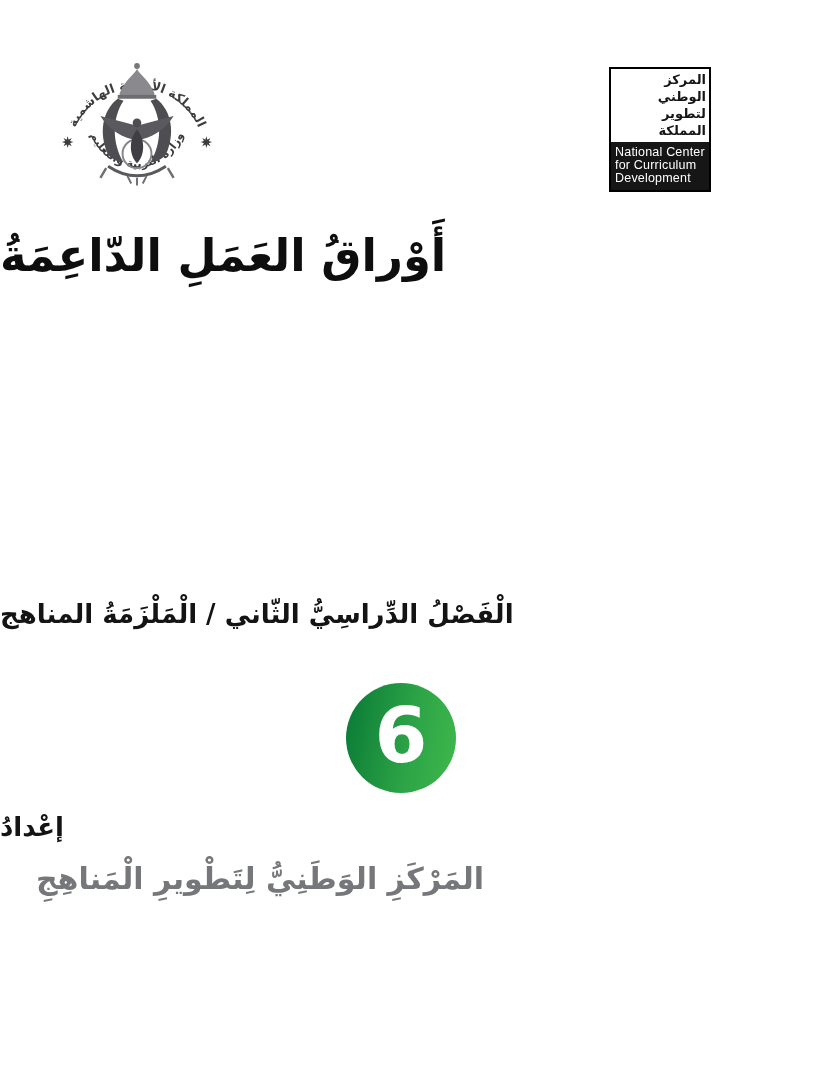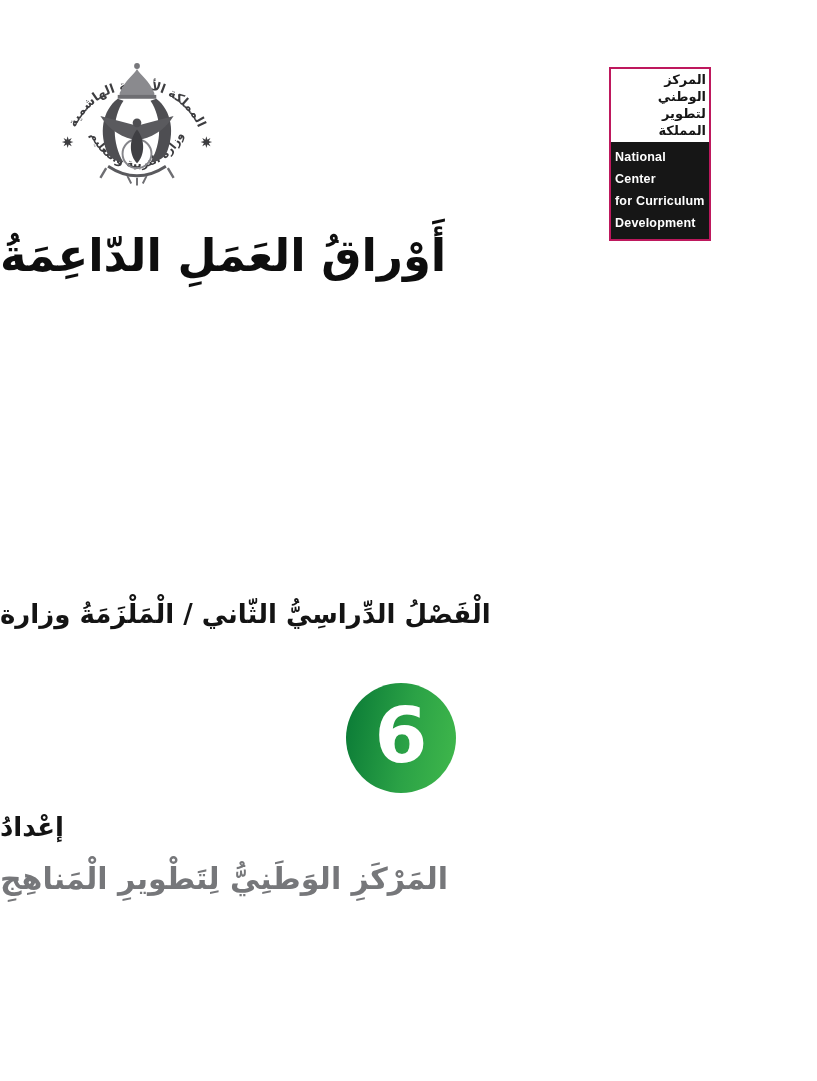--- a/index.html
+++ b/index.html
@@ -22,40 +22,40 @@
     width: 158px;
     height: 154px;
   }
 
   
   .nccd-box {
     position: absolute;
     left: 609px;
     top: 67px;
     width: 102px;
-    border: 2px solid #be185d;
+    border: 2px solid #000000;
     background: #ffffff;
   }
   .nccd-ar {
     direction: rtl;
     text-align: right;
     font-weight: bold;
     font-size: 13px;
     line-height: 17px;
     color: #161616;
     padding: 2px 3px 3px 2px;
     font-family: "DejaVu Sans", sans-serif;
   }
   .nccd-en {
     background: #161616;
     color: #ffffff;
     font-family: "Liberation Sans", sans-serif;
-    font-weight: bold;
+    font-weight: normal;
     font-size: 12.5px;
-    line-height: 22px;
+    line-height: 13px;
     padding: 4px 3px 5px 4px;
     letter-spacing: 0.2px;
   }
 
   
   .cover-line {
     position: absolute;
     left: 0;
     width: 100%;
     text-align: left;
@@ -119,20 +119,21 @@
     font-weight: bold;
     line-height: 60px;
     color: #141414;
   }
   .prepared-by {
     top: 843px;
     font-size: 30px;
     font-weight: bold;
     line-height: 72px;
     color: #76777a;
+    padding-left: 36px;
   }
 </style>
 </head>
 <body>
 
 <div class="page">
 
   <svg class="ministry-logo" viewBox="0 0 164 158" xmlns="http://www.w3.org/2000/svg">
     <defs>
       <path id="arcTop" d="M 14 102 A 69 66 0 0 1 150 102" fill="none"></path>
@@ -181,21 +182,21 @@
       <div>National Center</div>
       <div>for Curriculum</div>
       <div>Development</div>
     </div>
   </div>
 
   <div class="cover-line series-title">أَوْراقُ العَمَلِ الدّاعِمَةُ</div>
 
 
 
-  <div class="cover-line semester-line">الْفَصْلُ الدِّراسِيُّ الثّاني / الْمَلْزَمَةُ وزارة</div>
+  <div class="cover-line semester-line">الْفَصْلُ الدِّراسِيُّ الثّاني / الْمَلْزَمَةُ المناهج</div>
 
   <div class="grade-badge">
     <span class="num">6</span>
   </div>
 
   <div class="cover-line prepared-label">إعْدادُ</div>
 
   <div class="cover-line prepared-by">المَرْكَزِ الوَطَنِيُّ لِتَطْويرِ الْمَناهِجِ</div>
 
 </div>

